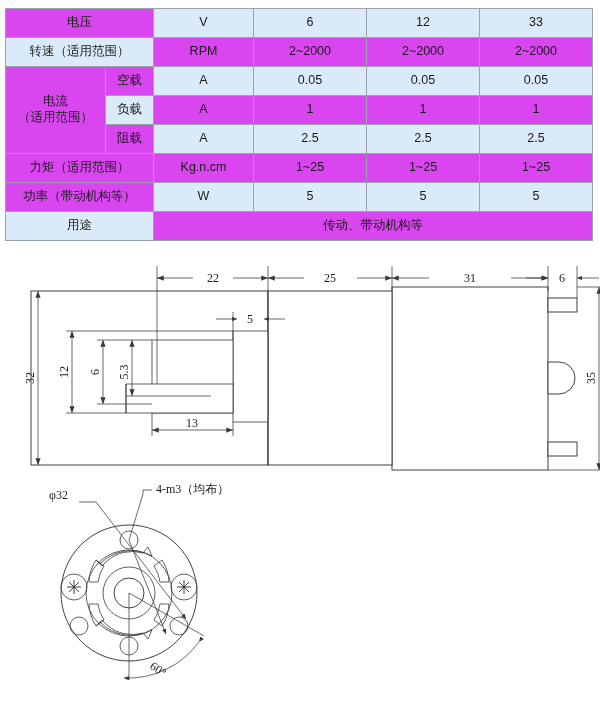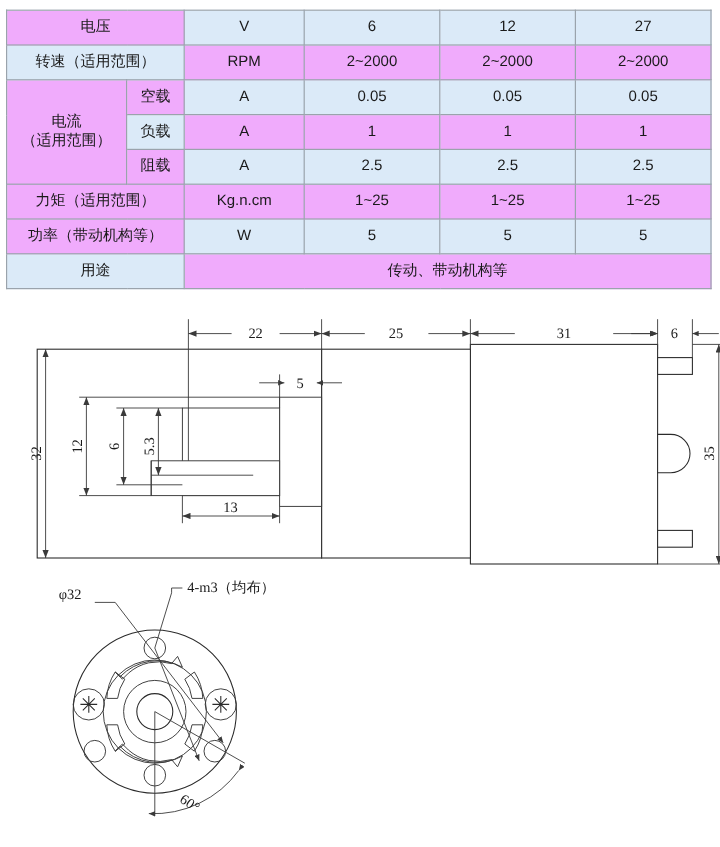--- a/index.html
+++ b/index.html
@@ -23,21 +23,21 @@
   table.spec td{
     border:1px solid #9aa3ac;
     height:28px;
     font-size:12.5px;
     text-align:center;
     vertical-align:middle;
     padding:0 2px;
     line-height:1.25;
     white-space:nowrap;
   }
-  .cream{background:#f0abfc;}
+  .cream{background:#d946ef;}
   .blue{background:#dbeaf8;}
   .lbl{font-size:12.5px;}
   .lbl2{font-size:12.5px;line-height:1.3;font-family:Liberation Serif, serif;}
   td.useval{text-align:left;padding-left:12px;margin-left:36px;}
   
   col.c-name{width:100px;}
   col.c-sub{width:48px;}
   col.c-unit{width:100px;}
   col.c-v{width:113px;}
 
@@ -72,21 +72,21 @@
         <col class="c-v">
         <col class="c-v">
     </colgroup>
     <tbody>
 
       <tr>
         <td class="cream lbl" colspan="2">电压</td>
         <td class="blue">V</td>
         <td class="blue">6</td>
         <td class="blue">12</td>
-        <td class="blue">27</td>
+        <td class="blue">33</td>
       </tr>
 
       <tr>
         <td class="blue lbl" colspan="2">转速（适用范围）</td>
         <td class="cream">RPM</td>
         <td class="cream">2~2000</td>
         <td class="cream">2~2000</td>
         <td class="cream">2~2000</td>
       </tr>
 

